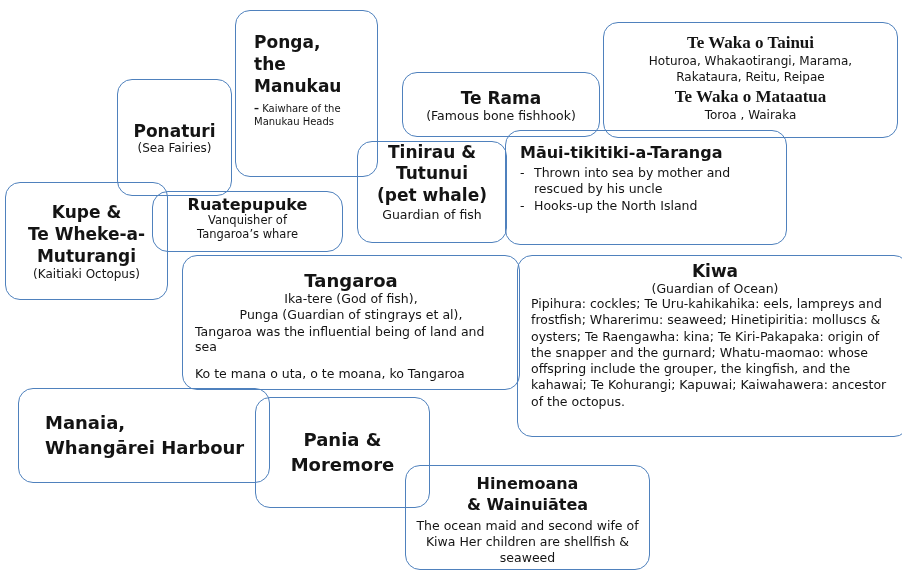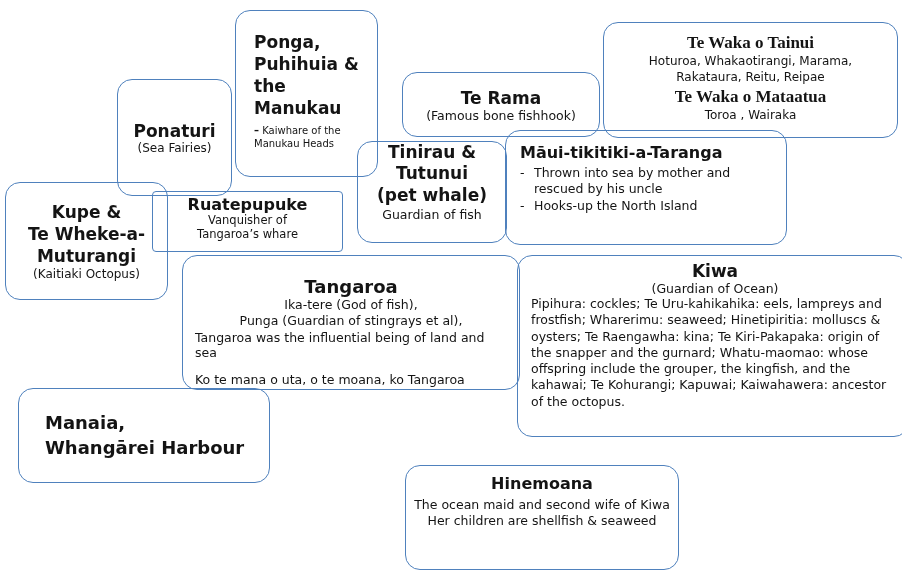--- a/index.html
+++ b/index.html
@@ -33,53 +33,52 @@
   .maui .marker { flex:0 0 14px; }
   
   .tinirau { left:357px; top:141px; width:150px; height:102px; text-align:center; }
   .tinirau .t { font-size:17px; line-height:1.25; }
   .tinirau .s { font-size:12.5px; margin-top:1px; }
   
   .kupe { left:5px; top:182px; width:163px; height:118px; display:flex; flex-direction:column; justify-content:center; align-items:center; text-align:center; }
   .kupe .t { font-size:17px; line-height:1.3; }
   .kupe .s { font-size:12px; }
   
-  .ruate { left:152px; top:191px; width:191px; height:61px; border-radius:4px; text-align:center; padding-top:3px; }
+  .ruate { left:152px; top:191px; width:191px; height:61px; border-radius:16px; text-align:center; padding-top:3px; }
   .ruate .t { font-size:16px; }
   .ruate .s { font-size:11.5px; line-height:1.2; }
   
-  .tangaroa { left:182px; top:255px; width:338px; height:135px; padding:20px 12px 0 12px; }
+  .tangaroa { left:182px; top:255px; width:338px; height:135px; padding:14px 12px 0 12px; }
   .tangaroa .t { font-size:18px; text-align:center; }
   .tangaroa .c { font-size:12.5px; line-height:1.3; text-align:center; }
   .tangaroa .p { font-size:12.5px; line-height:1.25; }
   .tangaroa .p1 { margin-top:11px; }
   
   .kiwa { left:517px; top:255px; width:392px; height:182px; padding:5px 9px 0 13px; }
   .kiwa .t { font-size:17px; text-align:center; }
   .kiwa .s { font-size:12.5px; text-align:center; }
   .kiwa .bd { font-size:12.5px; line-height:1.3; }
   
   .manaia { left:18px; top:388px; width:252px; height:95px; display:flex; flex-direction:column; justify-content:center; padding-left:26px; }
   .manaia .t { font-size:18px; line-height:1.35; }
   
   .pania { left:255px; top:397px; width:175px; height:111px; display:flex; flex-direction:column; justify-content:center; align-items:center; text-align:center; }
   .pania .t { font-size:18px; line-height:1.35; }
   
-  .hine { left:405px; top:465px; width:274px; height:105px; text-align:center; padding-top:8px; }
+  .hine { left:405px; top:465px; width:245px; height:105px; text-align:center; padding-top:8px; }
   .hine .t { font-size:16px; line-height:1.3; }
   .hine .bd { font-size:12.5px; line-height:1.3; margin-top:2px; }
 </style>
 </head>
 <body>
 
 <div class="canvas">
 
   <div class="box ponga">
     <div class="t">Ponga,</div>
-    <div class="t">Puhihuia &amp;</div>
     <div class="t">the</div>
     <div class="t">Manukau</div>
     <div class="bd"><span class="dash">–</span> <span>Kaiwhare of the Manukau Heads</span></div>
   </div>
 
   <div class="box tewaka">
     <div class="t">Te Waka o Tainui</div>
     <div class="s">Hoturoa, Whakaotirangi, Marama,</div>
     <div class="s">Rakataura, Reitu, Reipae</div>
     <div class="t">Te Waka o Mataatua</div>
@@ -140,19 +139,24 @@
     <div class="t">Kiwa</div>
     <div class="s">(Guardian of Ocean)</div>
     <div class="bd">Pipihura: cockles; Te Uru-kahikahika: eels, lampreys and frostfish; Wharerimu: seaweed; Hinetipiritia: molluscs &amp; oysters; Te Raengawha: kina; Te Kiri-Pakapaka: origin of the snapper and the gurnard; Whatu-maomao: whose offspring include the grouper, the kingfish, and the kahawai; Te Kohurangi; Kapuwai; Kaiwahawera: ancestor of the octopus.</div>
   </div>
 
   <div class="box manaia">
     <div class="t">Manaia,</div>
     <div class="t">Whangārei Harbour</div>
   </div>
 
+  <div class="box pania">
+    <div class="t">Pania &amp;</div>
+    <div class="t">Moremore</div>
+  </div>
 
   <div class="box hine">
     <div class="t">Hinemoana</div>
+    <div class="t">&amp; Wainuiātea</div>
     <div class="bd">The ocean maid and second wife of Kiwa Her children are shellfish &amp; seaweed</div>
   </div>
 
 </div>
 
 </body></html>

